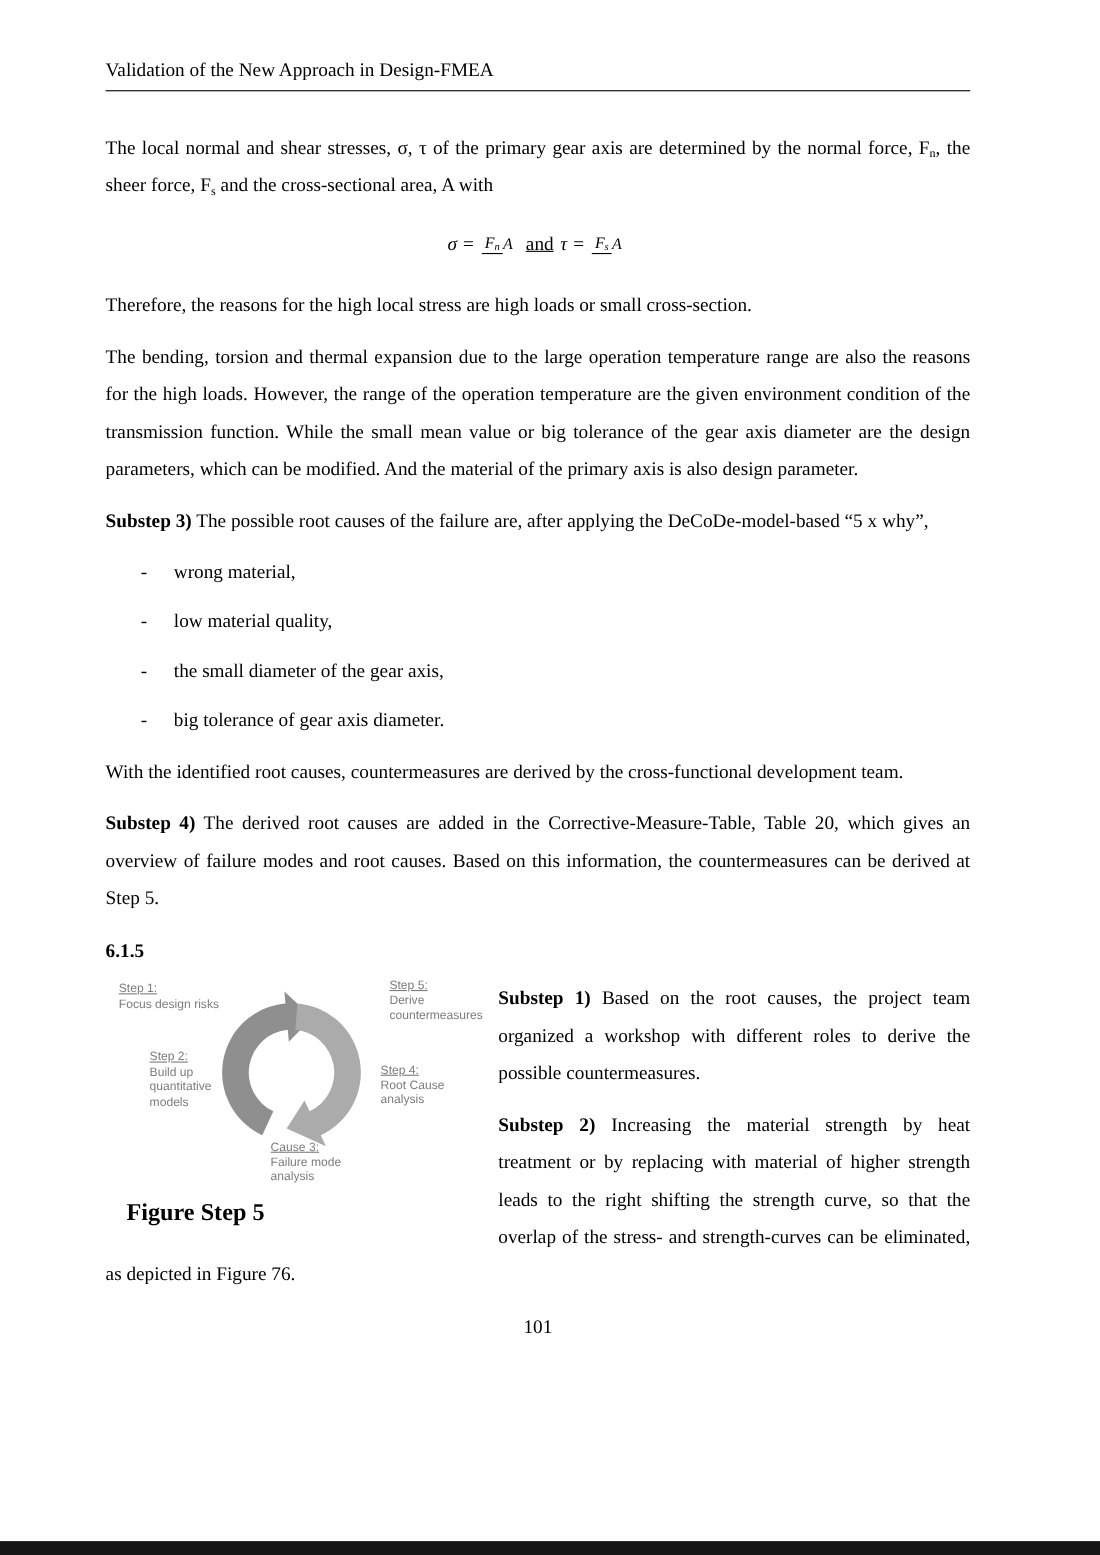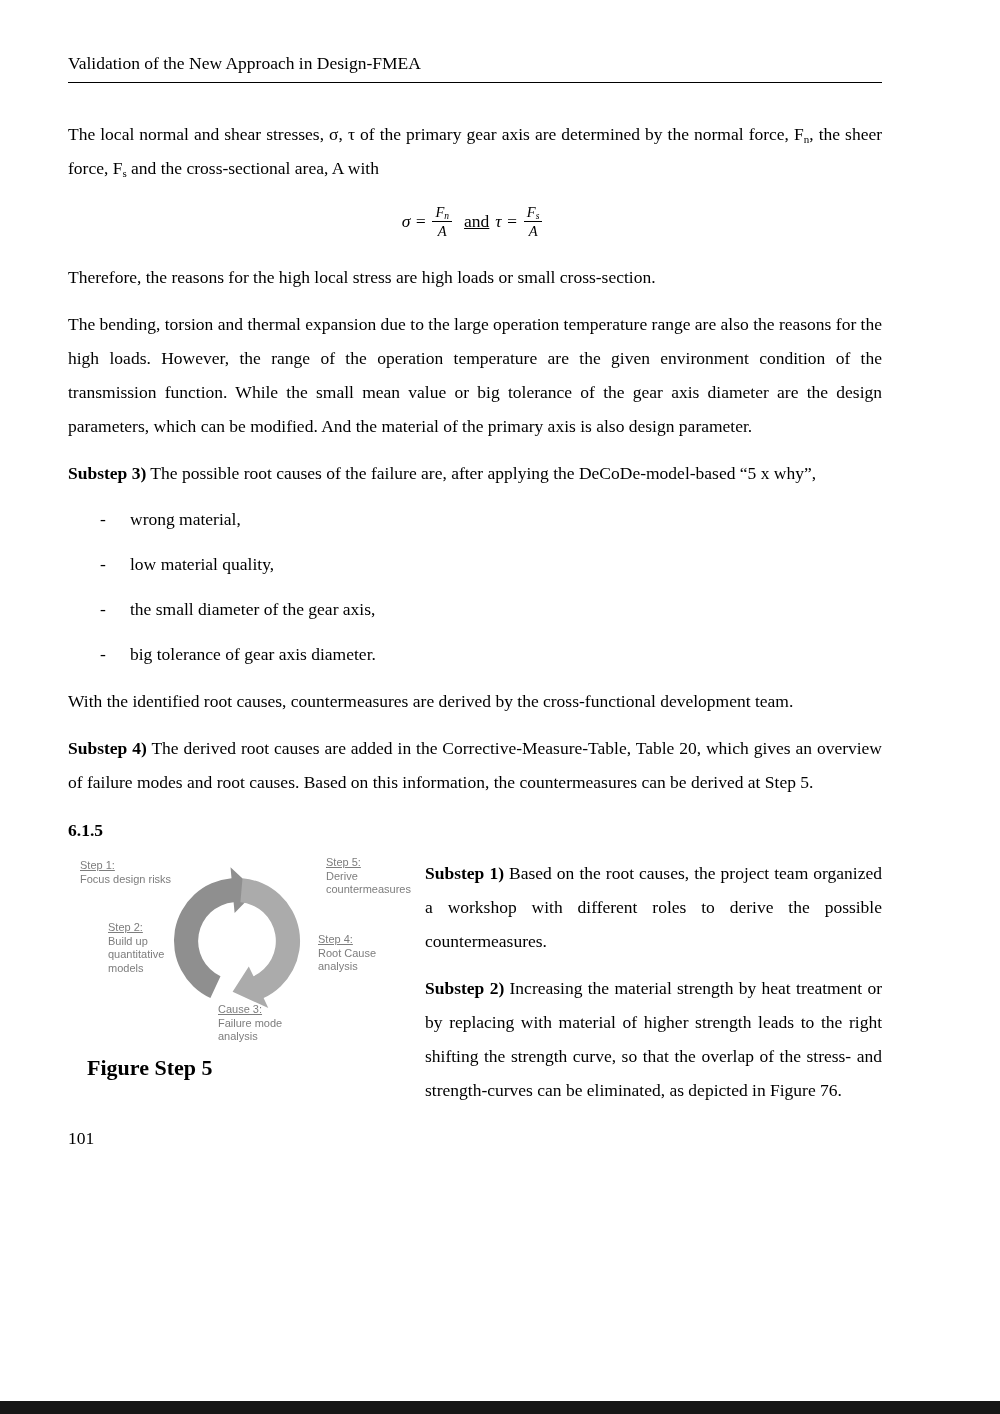--- a/index.html
+++ b/index.html
@@ -2,38 +2,38 @@
 <html><head>
 <meta charset="utf-8">
 <style>
   * { margin:0; padding:0; box-sizing:border-box; }
   html,body { background:#ffffff; }
   .page {
     width:1000px; height:1414px; position:relative; overflow:hidden;
     background:#ffffff; color:#000;
     font-family:"Liberation Serif", serif;
   }
-  .content { padding:52px 118px 0 68px; }
+  .content { padding:52px 118px 0 96px; }
 
   .running-header {
     font-size:17.5px; line-height:22px; padding-bottom:8px;
     border-bottom:1.6px solid #000;
   }
 
   .body-p { font-size:17.5px; line-height:34px; text-align:justify; margin-top:13px; }
   .first-p { margin-top:34px; }
   .body-p b { font-weight:bold;margin-top:42px; }
   sub { font-size:11px; line-height:0; vertical-align:-3px; }
 
   .formula-row {
     display:flex; justify-content:center; align-items:center;
     margin-top:10px; height:52px; font-size:17.5px;
   }
   .math-var { font-style:italic; }
-  .frac { display:inline-flex; flex-direction:column; align-items:center; margin:0 6px; font-style:italic; }
+  .frac { display:inline-flex; flex-direction:row; align-items:flex-end; margin:0 6px; font-style:italic; }
   .frac .num { font-size:14.5px; line-height:18px; border-bottom:1.2px solid #000; padding:0 3px; }
   .frac .den { font-size:14.5px; line-height:18px; }
   .frac sub { font-size:9.5px; vertical-align:-2px; }
   .conj { font-style:normal; margin:0 6px;text-decoration:underline; }
 
   .list { margin-top:12px; }
   .list-item { display:flex; font-size:17.5px; line-height:34px; margin-bottom:11px; }
   .list-marker { flex:none; width:30px; margin-left:32px; }
 
   .section-heading { display:flex; font-size:17.5px; font-weight:bold; line-height:34px; margin-top:14px; }
@@ -50,21 +50,21 @@
   .fig-desc { white-space:pre-line; }
   .pos-step1 { left:12px;  top:6px;   width:92px; }
   .pos-step2 { left:40px;  top:68px;  width:80px; }
   .pos-step3 { left:150px; top:150px; width:90px; }
   .pos-step4 { left:250px; top:80px;  width:80px; }
   .pos-step5 { left:258px; top:3px;   width:94px; }
   .figure-caption { font-weight:bold; font-size:22px; line-height:26px; margin:6px 0 0 19px; }
 
   .substep1-p { margin-top:9px; }
 
-  .page-number { clear:both; font-size:17.5px; line-height:34px; margin-top:14px; }
+  .page-number { clear:both; text-align:center; font-size:17.5px; line-height:34px; margin-top:14px; }
 
   .bottom-bar { position:absolute; left:0; right:0; bottom:0; height:13px; background:#161616; }
 </style>
 </head>
 <body>
 
 <div class="page">
   <div class="content">
 
     <div class="running-header">Validation of the New Approach in Design-FMEA</div>

